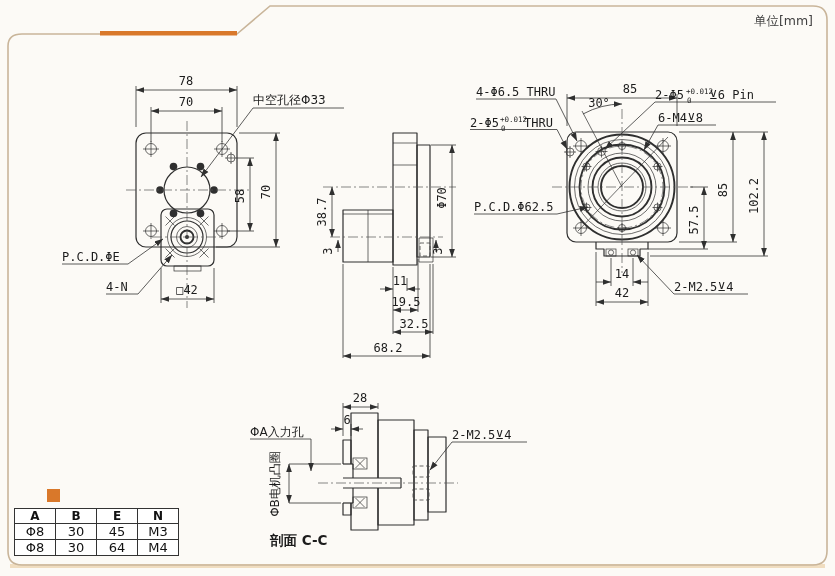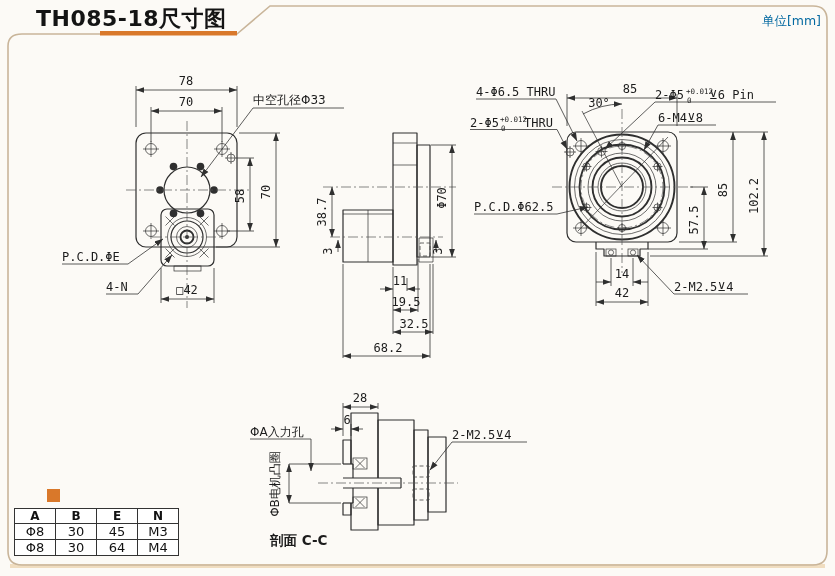--- a/index.html
+++ b/index.html
@@ -1,20 +1,20 @@
 <!DOCTYPE html>
 <html><head>
 <meta charset="utf-8">
 <style>
   html,body{margin:0;padding:0;background:#f7f3ec;}
   #page{position:relative;width:835px;height:576px;background:#fcfaf6;overflow:hidden;
         font-family:"DejaVu Sans",sans-serif;}
   #title{position:absolute;left:36px;top:4px;font-size:22px;font-weight:bold;color:#141414;
          letter-spacing:.5px;}
-  #unit{position:absolute;right:14px;top:13px;font-size:12.5px;color:#0369a1;}
+  #unit{position:absolute;right:22px;top:13px;font-size:12.5px;color:#404040;}
   svg{position:absolute;left:0;top:0;}
   .geo{stroke:#2f2f2f;stroke-width:1.2;fill:none;stroke-linejoin:round;}
   .geob{stroke:#2f2f2f;stroke-width:1.9;fill:none;}
   .thin{stroke:#2f2f2f;stroke-width:0.7;fill:none;}
   .dim{stroke:#333;stroke-width:0.8;fill:none;}
   .cl{stroke:#555;stroke-width:0.7;fill:none;stroke-dasharray:10 3 2 3;}
   .hid{stroke:#444;stroke-width:0.8;fill:none;stroke-dasharray:4 2.5;}
   .t{font-family:"DejaVu Sans Mono",monospace;font-size:12px;fill:#1c1c1c;}
   .ts{font-family:"DejaVu Sans Mono",monospace;font-size:7.5px;fill:#1c1c1c;}
   .tc{font-family:"DejaVu Sans",sans-serif;font-size:12px;fill:#1c1c1c;}
@@ -357,21 +357,20 @@
     </g>
     <g>
       <text x="452" y="439" class="t">2-M2.5⊻4</text>
       <line x1="452" y1="442" x2="527" y2="442" class="dim"></line>
       <line x1="452" y1="442" x2="430" y2="470" class="dim" marker-end="url(#arr)"></line>
     </g>
     <text x="270" y="545" class="tc bold" style="font-size:13.5px">剖面 C-C</text>
   </g>
 </svg>
 
-  <div id="title">TH085-18尺寸图</div>
   <div id="unit">单位[mm]</div>
 
   <div id="legend">
     <span class="sq"></span>
     <span>常规输入尺寸</span>
   </div>
 
   <table id="spec">
     <tbody>
         <tr>

